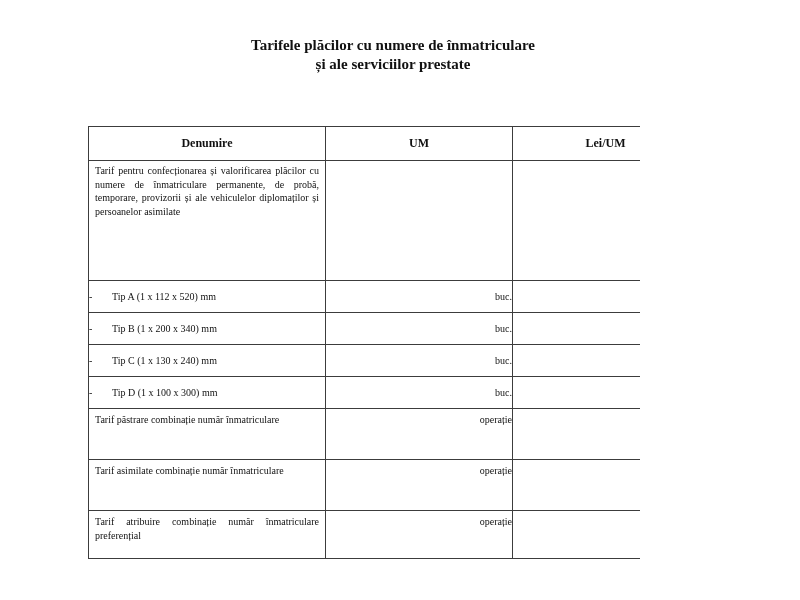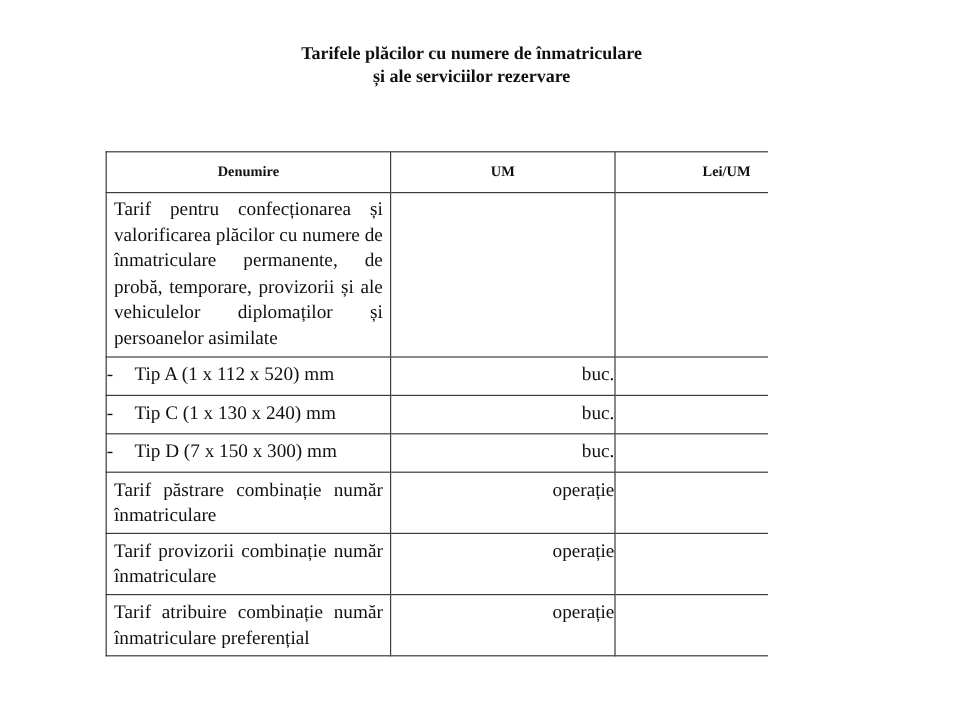--- a/index.html
+++ b/index.html
@@ -34,21 +34,21 @@
     width: 610px;
     border-collapse: collapse;
     table-layout: fixed;
   }
   .tariff-table col.c1 { width: 237px; }
   .tariff-table col.c2 { width: 187px; }
   .tariff-table col.c3 { width: 186px; }
   .tariff-table th,
   .tariff-table td {
     border: 1.5px solid #3c3c3c;
-    font-size: 16px;
+    font-size: 10px;
     line-height: 1.35;
     padding: 0;
     background: #ffffff;
   }
   .tariff-table th {
     height: 33px;
     font-size: 12px;
     font-weight: bold;
     text-align: center;
     vertical-align: middle;
@@ -89,21 +89,21 @@
     padding-top: 4px;
   }
 </style>
 </head>
 <body>
 
 <div class="page">
 
   <div class="doc-title">
     <div>Tarifele plăcilor cu numere de înmatriculare</div>
-    <div>și ale serviciilor rezervare</div>
+    <div>și ale serviciilor prestate</div>
   </div>
 
   <table class="tariff-table">
     <colgroup>
       <col class="c1">
         <col class="c2">
         <col class="c3">
     </colgroup>
     <thead>
       <tr>
@@ -118,41 +118,46 @@
         <td class="um"></td>
         <td class="lei"></td>
       </tr>
 
       <tr class="row-item">
         <td class="name"><span class="dash">-</span><span>Tip A (1 x 112 x 520) mm</span></td>
         <td class="um">buc.</td>
         <td class="lei">26</td>
       </tr>
 
+      <tr class="row-item">
+        <td class="name"><span class="dash">-</span><span>Tip B (1 x 200 x 340) mm</span></td>
+        <td class="um">buc.</td>
+        <td class="lei">27</td>
+      </tr>
 
       <tr class="row-item">
         <td class="name"><span class="dash">-</span><span>Tip C (1 x 130 x 240) mm</span></td>
         <td class="um">buc.</td>
         <td class="lei">33</td>
       </tr>
 
       <tr class="row-item">
-        <td class="name"><span class="dash">-</span><span>Tip D (7 x 150 x 300) mm</span></td>
+        <td class="name"><span class="dash">-</span><span>Tip D (1 x 100 x 300) mm</span></td>
         <td class="um">buc.</td>
         <td class="lei">25</td>
       </tr>
 
       <tr class="row-service">
         <td class="name">Tarif păstrare combinație număr înmatriculare</td>
         <td class="um">operație</td>
         <td class="lei">60</td>
       </tr>
 
       <tr class="row-service">
-        <td class="name">Tarif provizorii combinație număr înmatriculare</td>
+        <td class="name">Tarif asimilate combinație număr înmatriculare</td>
         <td class="um">operație</td>
         <td class="lei">183</td>
       </tr>
 
       <tr class="row-service">
         <td class="name">Tarif atribuire combinație număr înmatriculare preferențial</td>
         <td class="um">operație</td>
         <td class="lei">45</td>
       </tr>
     </tbody>

